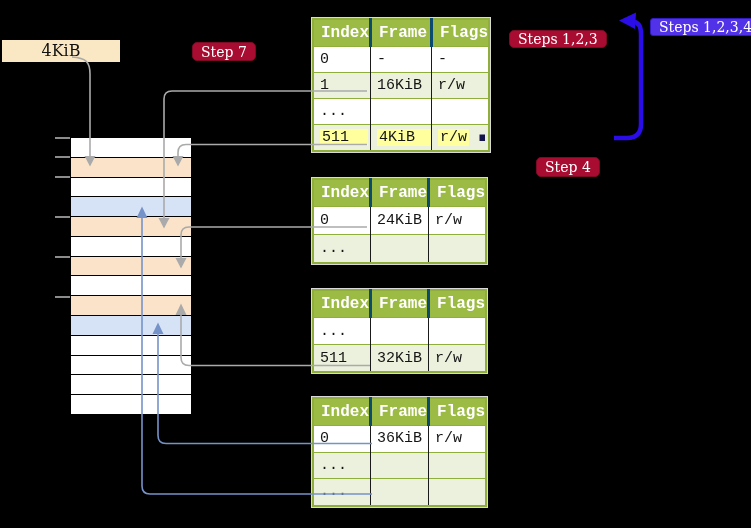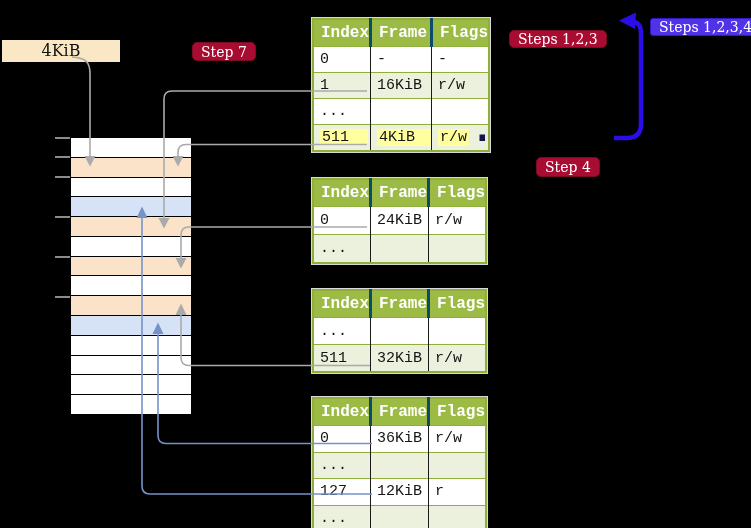--- a/index.html
+++ b/index.html
@@ -216,25 +216,20 @@
       <tr>
         <td>0</td>
         <td>36KiB</td>
         <td>r/w</td>
       </tr>
       <tr class="alt">
         <td>...</td>
         <td></td>
         <td></td>
       </tr>
-      <tr>
-        <td>127</td>
-        <td>12KiB</td>
-        <td>r</td>
-      </tr>
       <tr class="alt">
         <td>...</td>
         <td></td>
         <td></td>
       </tr>
     </tbody>
       </table>
   </div>
 
   <svg id="overlay" width="751" height="528" viewBox="0 0 751 528">

